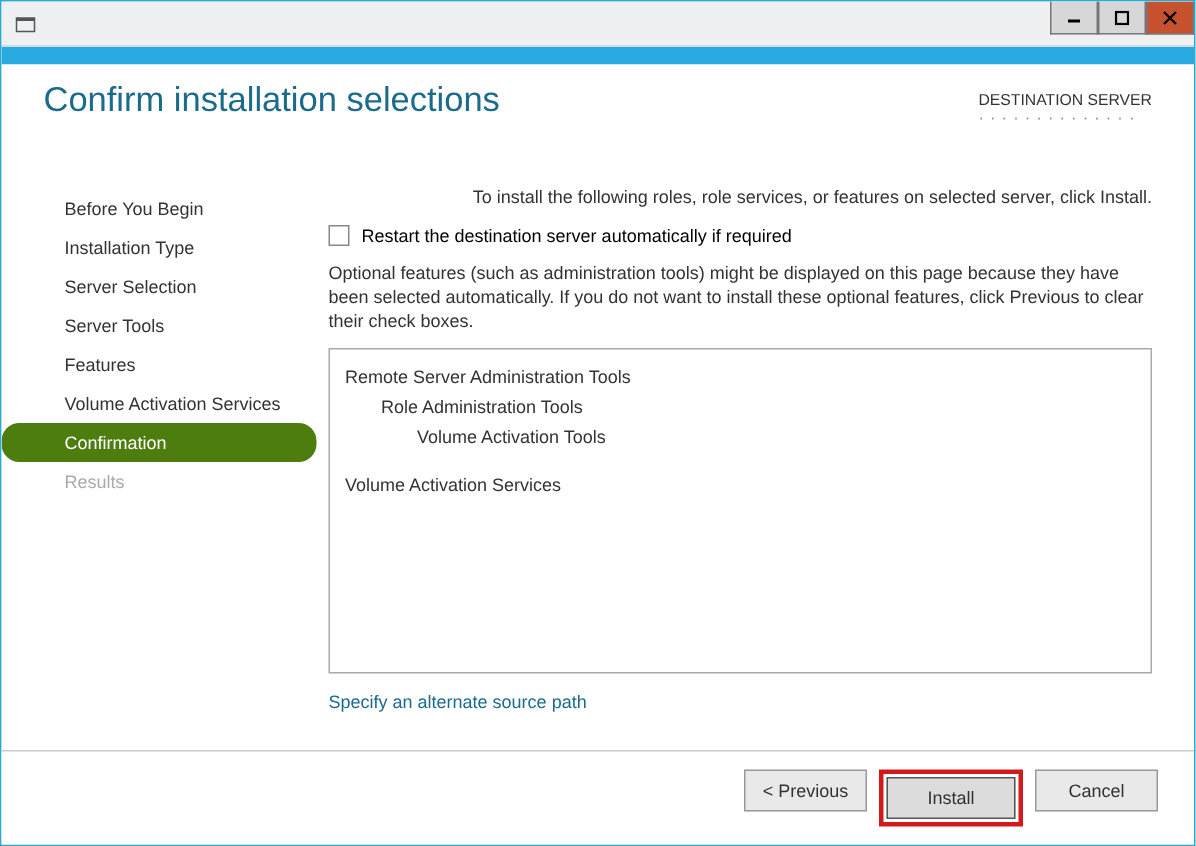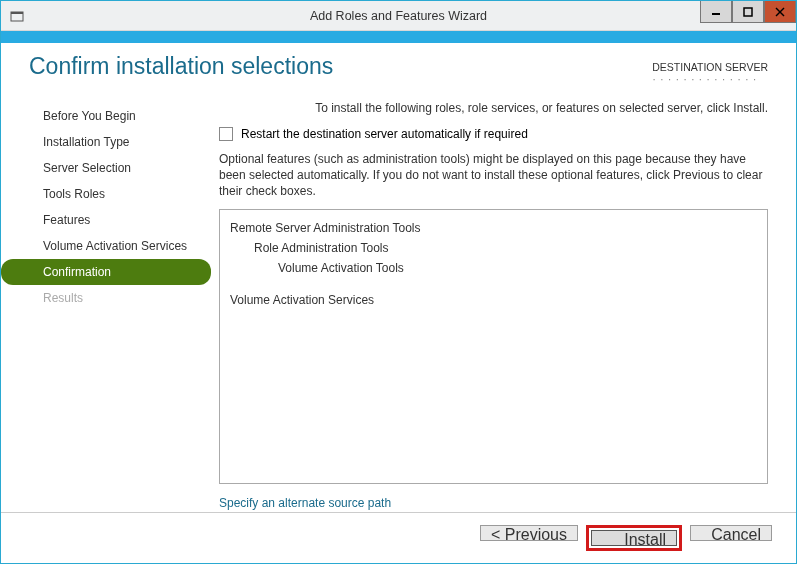--- a/index.html
+++ b/index.html
@@ -53,20 +53,21 @@
   .bluebar {
     height: 12px;
     background: #29abe2;
   }
   .content {
     padding: 10px 0 0 0;
     height: calc(100% - 30px - 12px);
     display: flex;
     flex-direction: column;
     background: #fff;
+    gap: 23px;
   }
   .header-row {
     display: flex;
     align-items: flex-start;
     padding: 0 28px 10px 28px;
   }
   .page-heading {
     font-size: 23px;
     font-weight: 300;
     color: #1a6b8c;
@@ -150,28 +151,27 @@
   .button-row {
     border-top: 1px solid #ccc;
     padding: 12px 24px;
     display: flex;
     justify-content: flex-end;
     gap: 8px;
     background: #fff;
   }
   .btn {
     min-width: 82px;
-    height: 16px;
+    height: 28px;
     border: 1px solid #9a9a9a;
     background: #e9e9e9;
-    font-size: 16px;
+    font-size: 12px;
     color: #333;
     cursor: pointer;
     padding: 0 10px;
-    text-align: right;
   }
   .btn.disabled {
     color: #aaa;
     border-color: #c8c8c8;
     background: #f2f2f2;
     cursor: default;
   }
   .install-wrap {
     border: 3px solid #d21a1a;
     padding: 2px;
@@ -186,21 +186,20 @@
 </head>
 <body>
 
 <div class="titlebar">
   <span class="icon">
     <svg width="14" height="14" viewBox="0 0 14 14">
         <rect x="1" y="3" width="12" height="9" fill="none" stroke="#555" stroke-width="1"></rect>
         <rect x="1" y="3" width="12" height="2" fill="#555"></rect>
       </svg>
   </span>
-  <div class="title">Add Roles and Features Wizard</div>
   <div class="window-controls">
     <div class="winbtn min">
         <svg width="10" height="10">
           <line x1="1" y1="7" x2="9" y2="7" stroke="#000" stroke-width="2"></line>
         </svg>
       </div>
     <div class="winbtn max">
         <svg width="10" height="10">
           <rect x="1" y="1" width="8" height="8" fill="none" stroke="#000" stroke-width="1.5"></rect>
         </svg>
@@ -222,21 +221,21 @@
       <div>DESTINATION SERVER</div>
       <div class="srv">· · · · · · · · · · · · · ·</div>
     </div>
   </div>
 
   <div class="body-row">
     <div class="sidebar">
       <div class="step">Before You Begin</div>
       <div class="step">Installation Type</div>
       <div class="step">Server Selection</div>
-      <div class="step">Tools Roles</div>
+      <div class="step">Server Tools</div>
       <div class="step">Features</div>
       <div class="step">Volume Activation Services</div>
       <div class="step active">Confirmation</div>
       <div class="step disabled">Results</div>
     </div>
 
     <div class="main">
       <div class="intro">To install the following roles, role services, or features on selected server, click Install.</div>
       <div class="checkbox-row">
         <div class="checkbox"></div>

